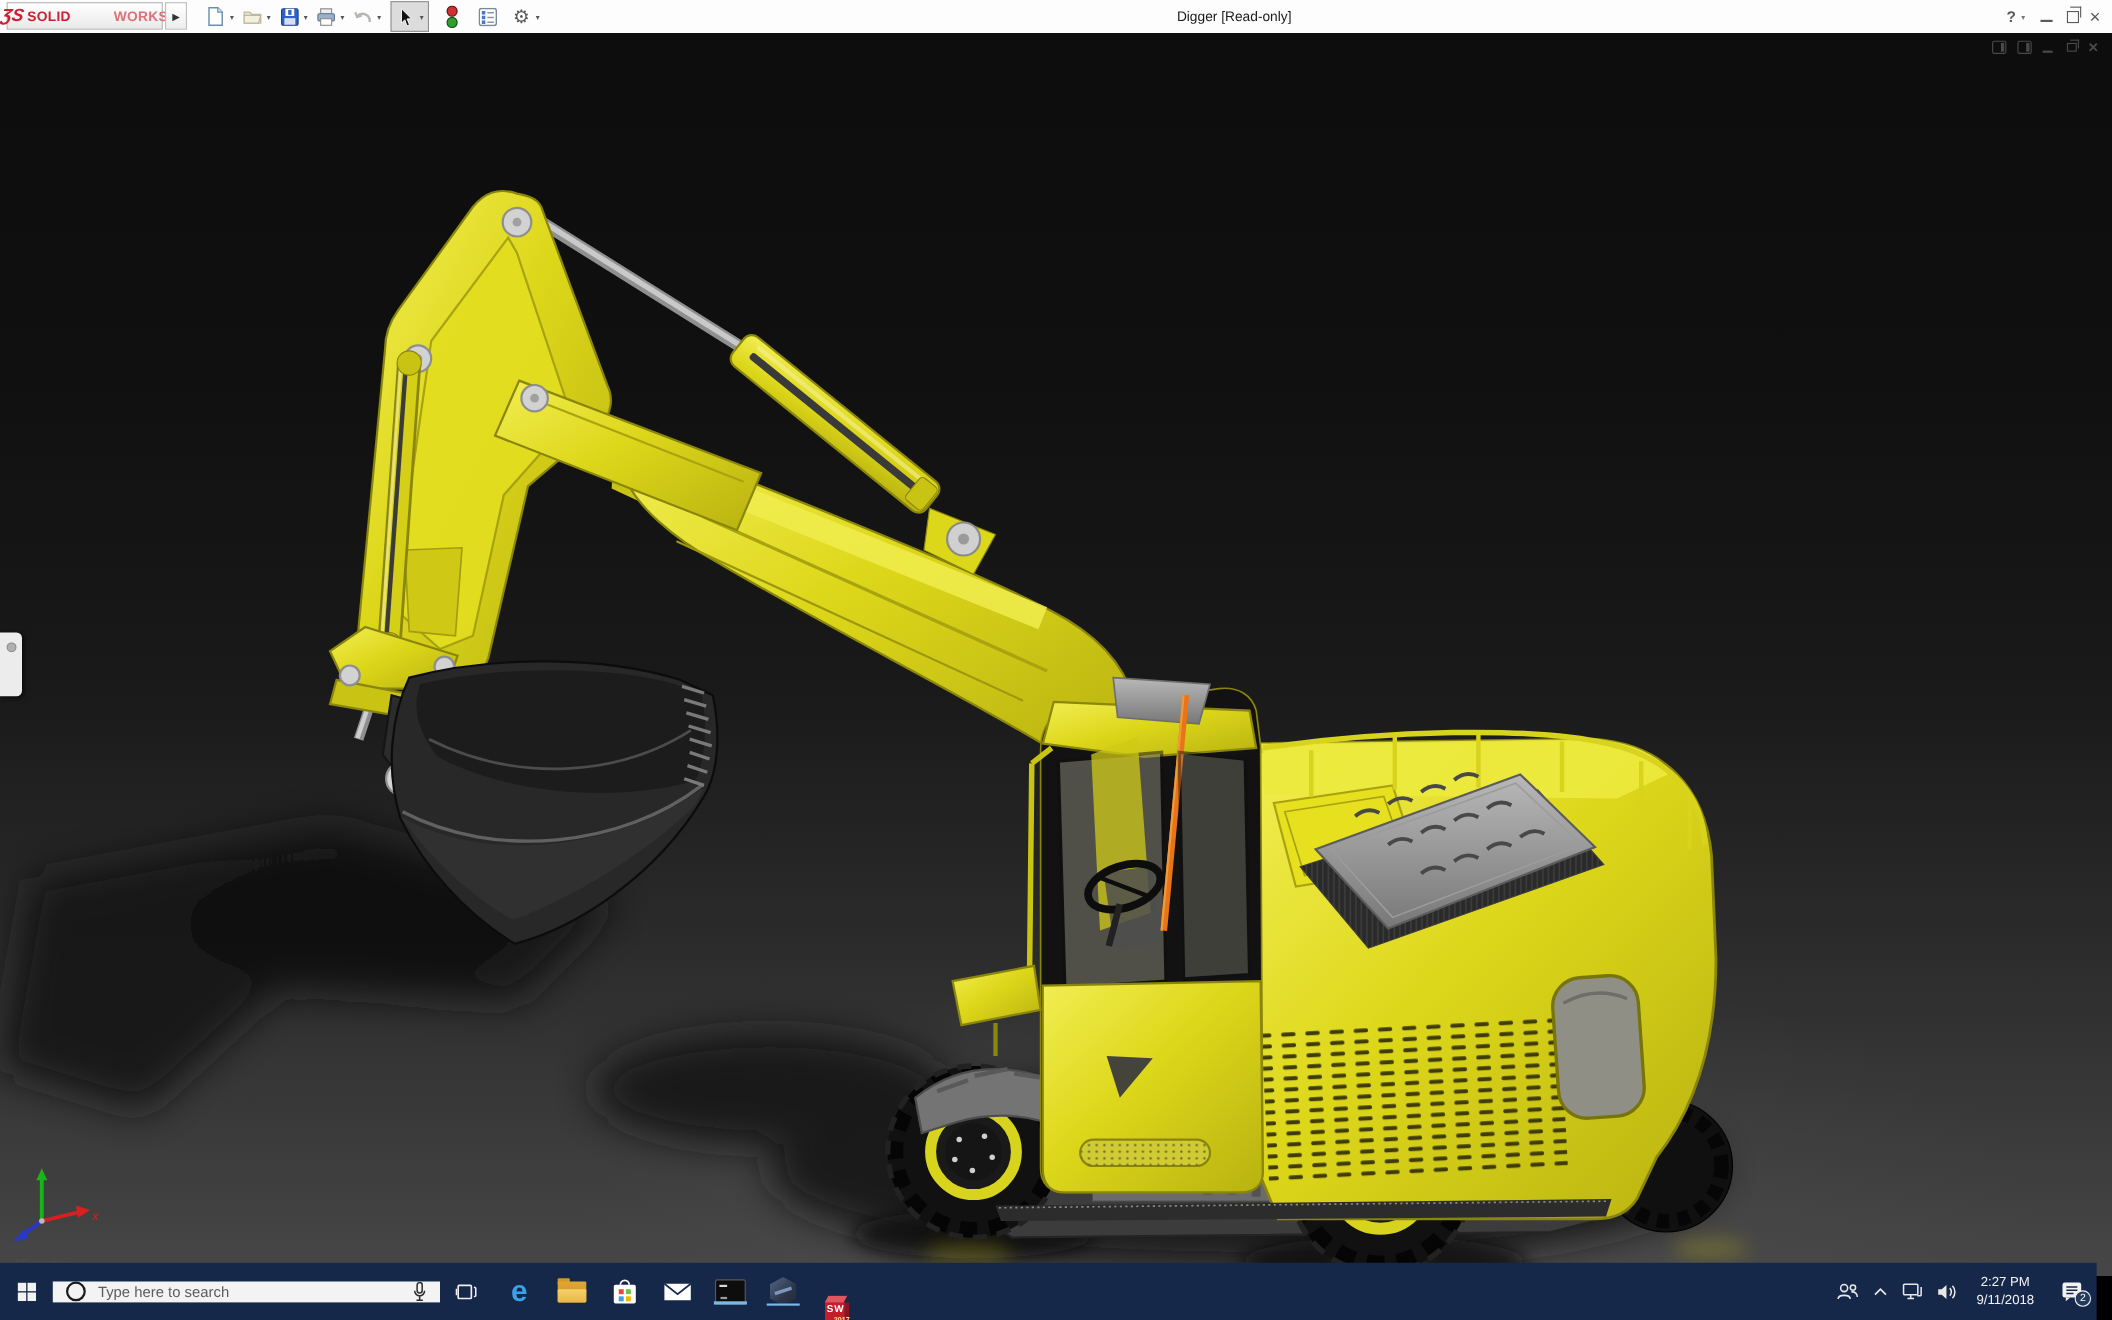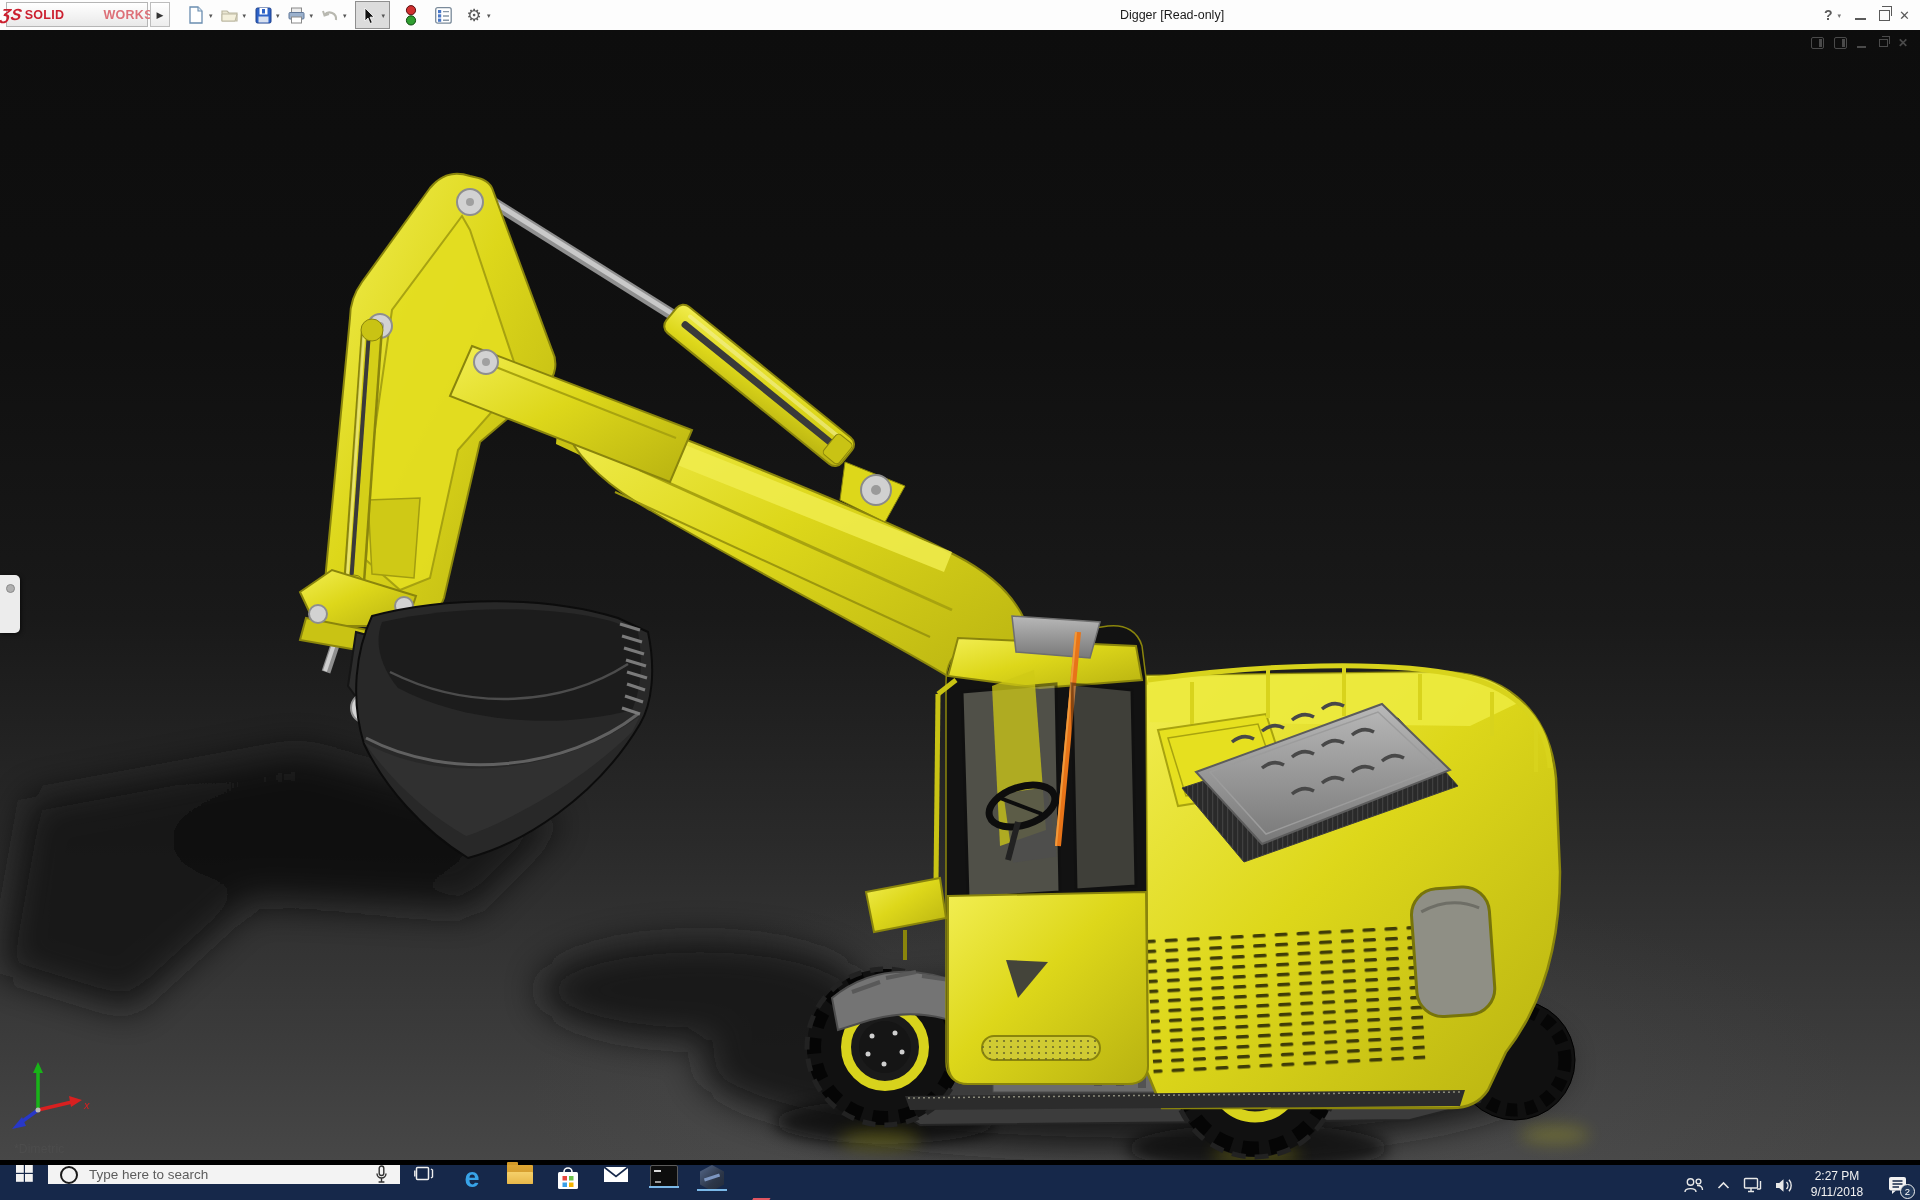--- a/index.html
+++ b/index.html
@@ -13,21 +13,21 @@
   .logo-bold{font-weight:bold;font-size:12.5px;color:#cc2030;letter-spacing:.3px;}
   .logo-light{font-weight:600;font-size:12.5px;color:#dd7078;letter-spacing:.3px;margin-left:36px;}
   .expand-btn{position:absolute;left:150px;top:2px;width:20px;height:25px;border:1px solid #bdbdbd;
     background:linear-gradient(#ffffff,#ededed);color:#333;font-size:9px;display:flex;align-items:center;justify-content:center;box-sizing:border-box;}
   .tools{position:absolute;left:184px;top:0;height:30px;display:flex;align-items:center;}
   .tbtn{width:24px;height:24px;border:0;background:transparent;display:flex;align-items:center;justify-content:center;padding:0;}
   .caret{font-size:7px;color:#555;margin:2px 5px 0 1px;}
   .sel-wrap{display:flex;align-items:center;background:#dcdcdc;border:1px solid #8f8f8f;height:26px;margin:0 3px;}
   .sel-wrap .caret{margin:2px 4px 0 2px;}
   .gear-glyph{font-size:17px;color:#5a5a5a;line-height:1;}
-  .doc-title{position:absolute;left:1172px;transform:translateX(-50%);top:8px;font-size:12.5px;color:#1b1b1b;white-space:nowrap;}
+  .doc-title{position:absolute;left:1122px;transform:translateX(-50%);top:8px;font-size:12.5px;color:#1b1b1b;white-space:nowrap;}
   .win-controls{position:absolute;right:10px;top:0;height:30px;display:flex;align-items:center;gap:9px;color:#5a5a5a;}
   .help{font-size:14px;font-weight:bold;color:#5a5a5a;}
   .wc-caret{font-size:7px;color:#777;margin-left:-4px;}
   .min-bar{width:11px;height:2px;background:#5a5a5a;margin-top:7px;}
   .restore-box{width:9px;height:9px;border:1.5px solid #5a5a5a;position:relative;margin-left:4px;}
   .restore-box::before{content:"";position:absolute;left:2px;top:-5px;width:9px;height:9px;border:1.5px solid #5a5a5a;border-left:0;border-bottom:0;}
   .close-x{font-size:13px;color:#5a5a5a;}
 
   
   .viewport{position:absolute;top:30px;left:0;right:0;bottom:40px;overflow:hidden;
@@ -40,21 +40,21 @@
   .cc-min{width:9px;height:2px;background:#4a4a4a;margin-top:7px;}
   .cc-restore{width:9px;height:8px;border:1.5px solid #4a4a4a;position:relative;margin-left:3px;box-sizing:border-box;}
   .cc-restore::before{content:"";position:absolute;left:2px;top:-4px;width:7px;height:7px;border:1.5px solid #4a4a4a;border-left:0;border-bottom:0;}
   .cc-close{color:#4a4a4a;font-size:12px;font-weight:bold;line-height:1;}
   .side-tab{position:absolute;left:0;top:545px;width:20px;height:58px;background:#ececec;border-radius:0 5px 5px 0;box-shadow:1px 1px 4px rgba(0,0,0,.6);}
   .side-tab i{display:block;width:7px;height:7px;border-radius:50%;background:#b0b0b0;border:1px solid #8a8a8a;margin:9px auto 0;}
   .triad{position:absolute;left:4px;bottom:24px;width:92px;height:76px;}
   .view-label{position:absolute;left:14px;bottom:4px;font-size:12px;color:#4c4c4c;letter-spacing:.2px;}
 
   
-  .taskbar{position:absolute;left:0;right:0;bottom:0;height:35px;background:#16284a;display:flex;align-items:flex-start;}
+  .taskbar{position:absolute;left:0;right:14px;bottom:0;height:52px;background:#16284a;display:flex;align-items:center;}
   .start{width:48px;display:flex;align-items:center;justify-content:center;}
   .search{width:352px;background:#f3f3f3;display:flex;align-items:center;padding:0 12px;gap:11px;box-sizing:border-box;}
   .ring{width:14px;height:14px;border:2px solid #1a1a1a;border-radius:50%;flex:none;}
   .ph{color:#5c5c5c;font-size:13.5px;flex:1;}
   .slot{width:48px;display:flex;align-items:center;justify-content:center;position:relative;}
   .ul{position:absolute;bottom:0;left:9px;right:9px;height:2.5px;background:#7ab8e8;}
   .slot.active .ul{left:2px;right:2px;background:#9cc6ea;}
   .edge-e{font-size:27px;font-weight:bold;color:#38a3e8;line-height:1;}
   .folder{position:relative;width:26px;height:19px;}
   .folder::before{content:"";position:absolute;left:0;top:-3px;width:11px;height:6px;background:#d49a28;border-radius:1px;}

